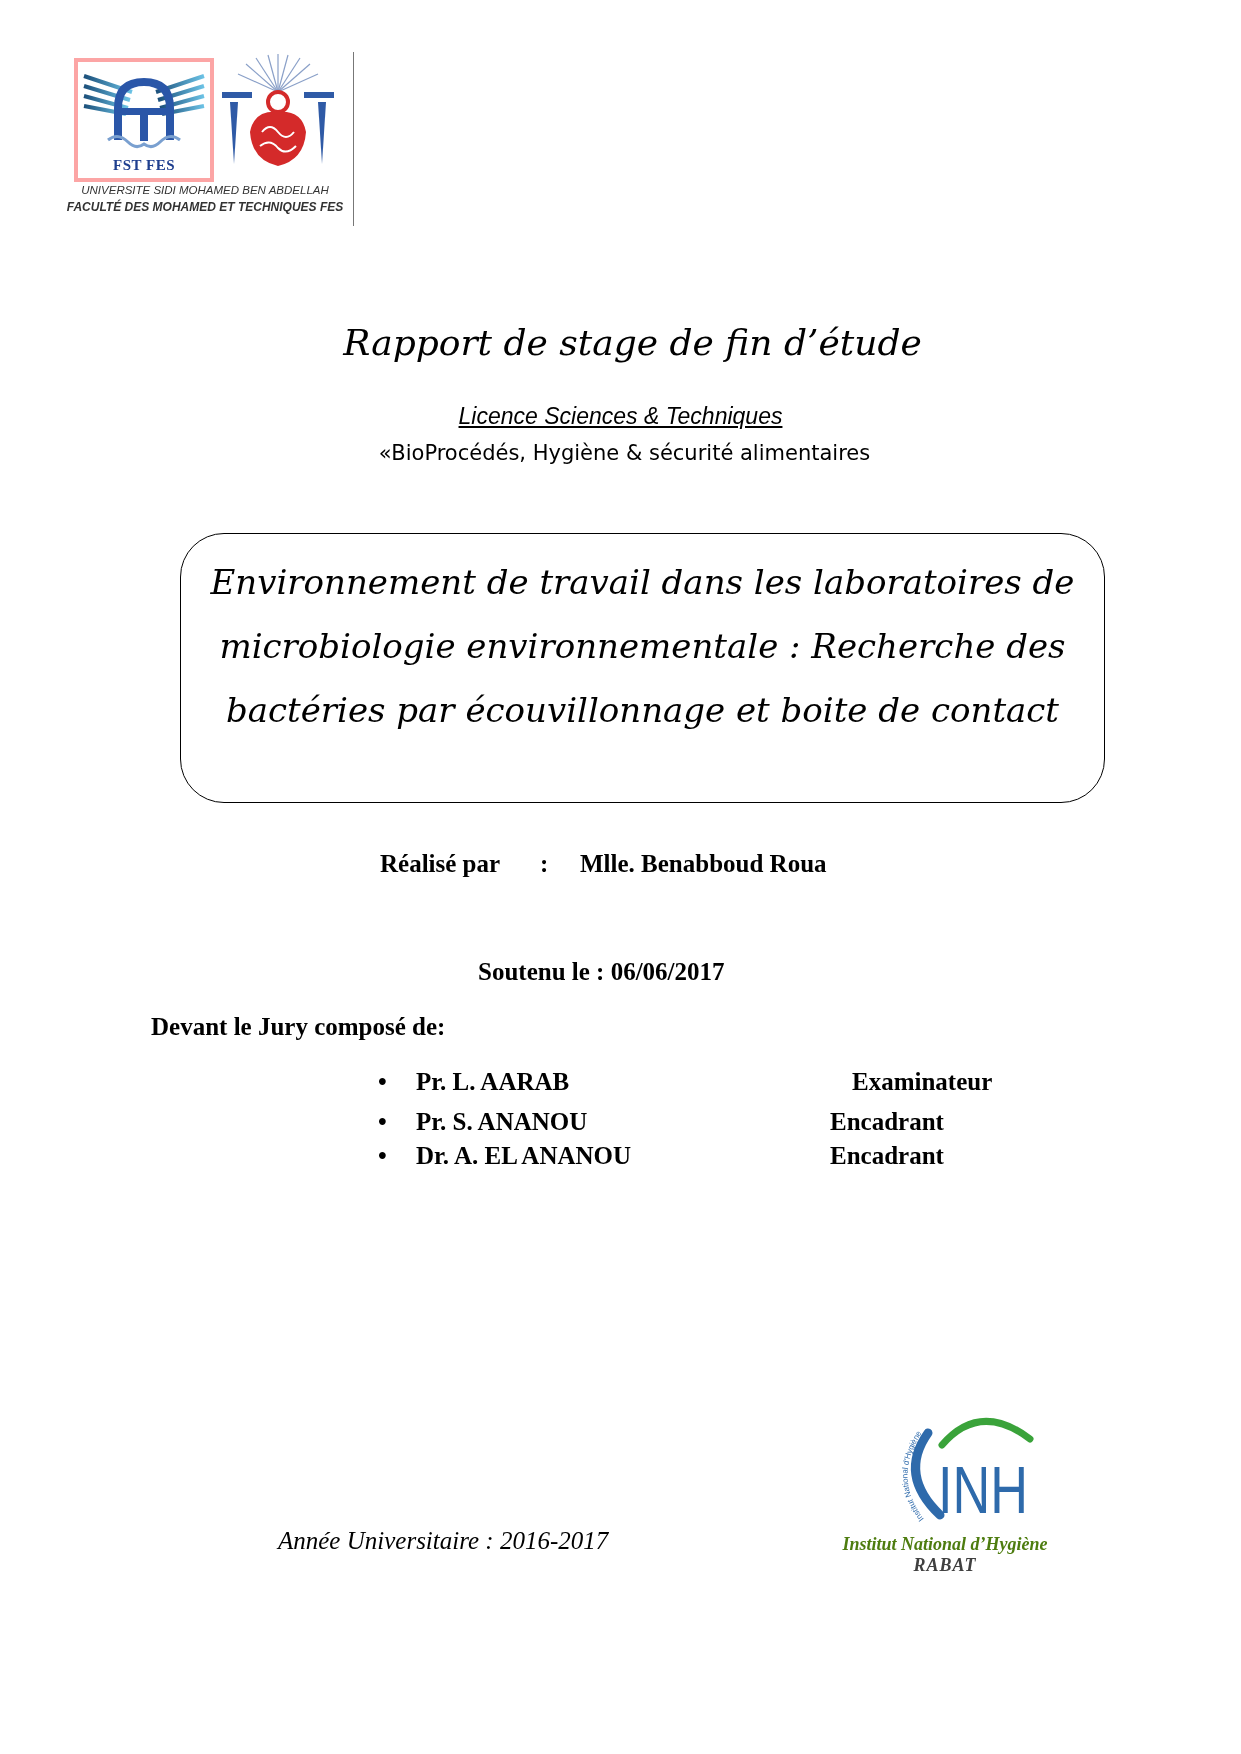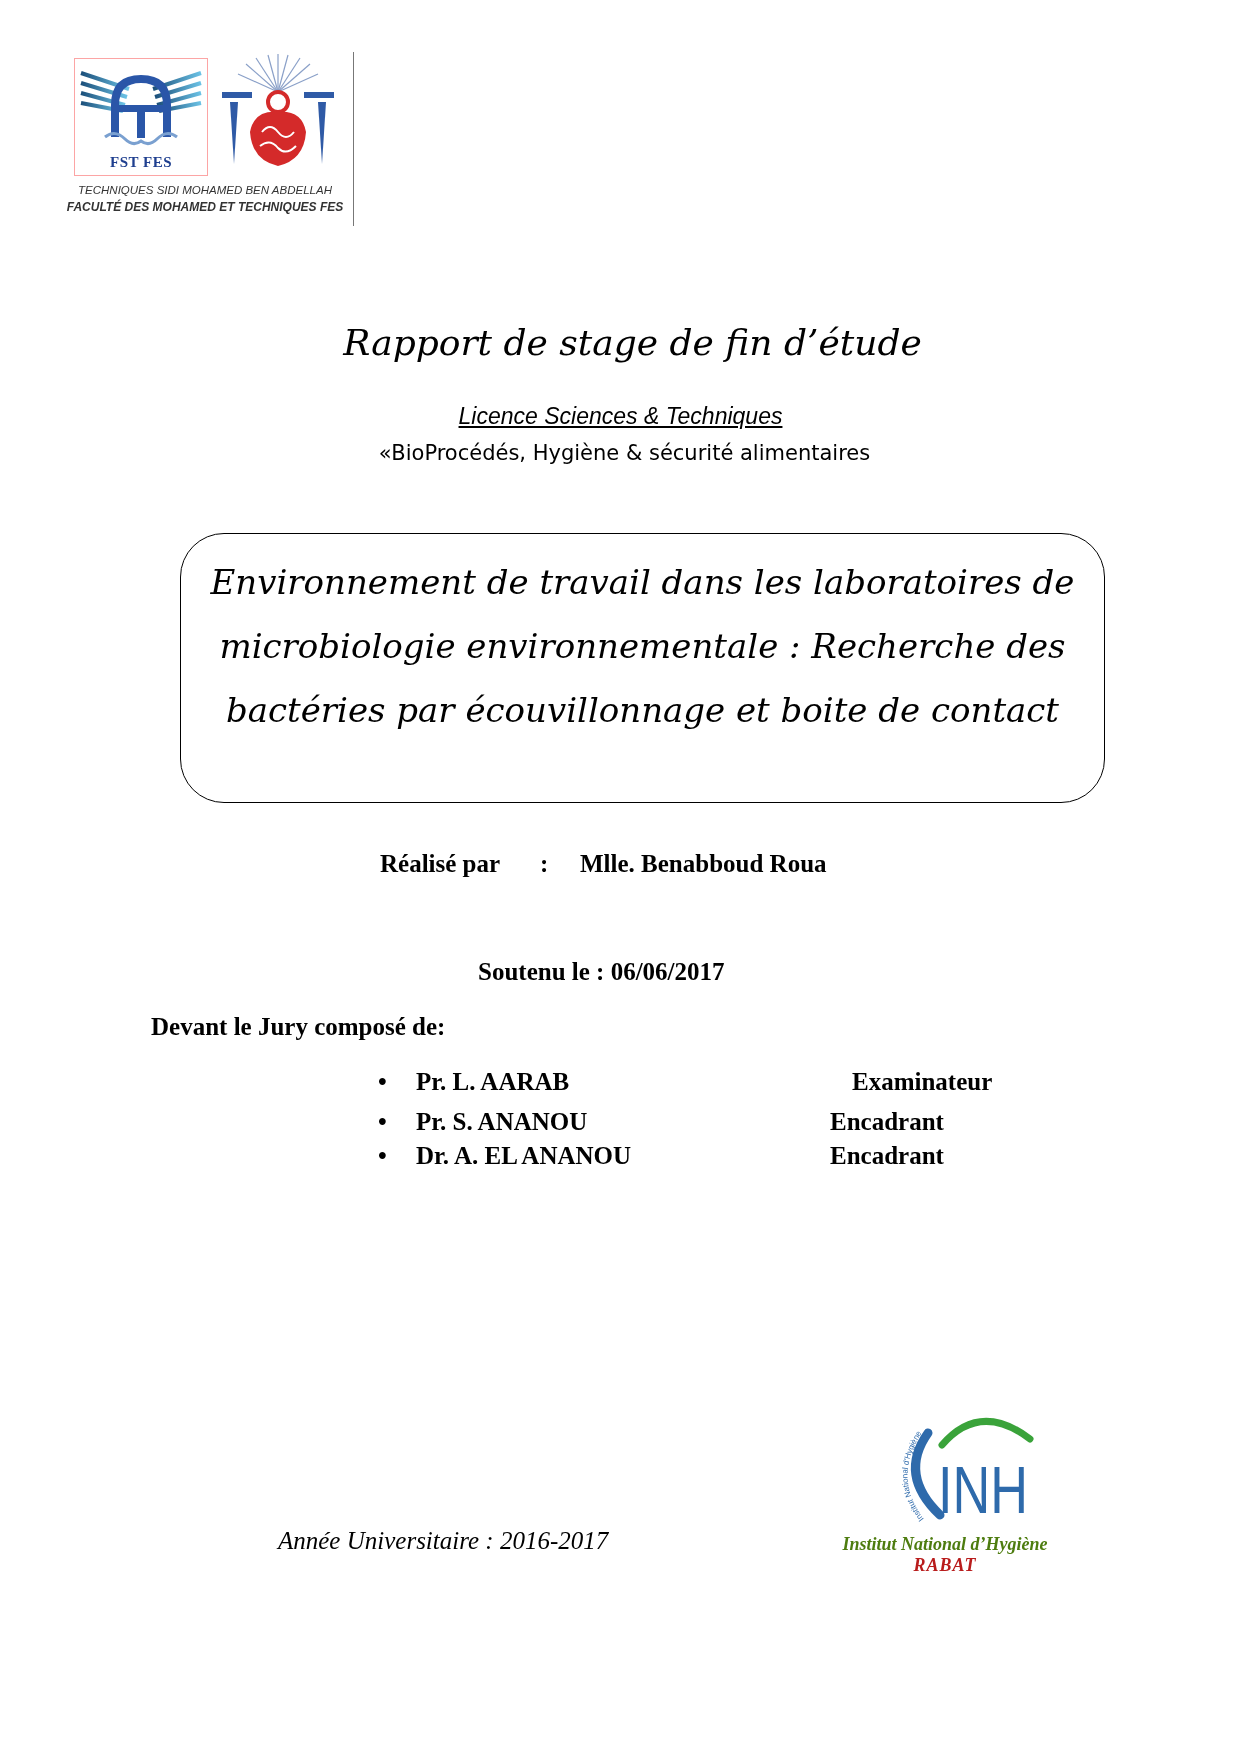--- a/index.html
+++ b/index.html
@@ -1,20 +1,20 @@
 <!DOCTYPE html>
 <html><head>
 <meta charset="utf-8">
 <style>
   html, body { margin: 0; padding: 0; background: #ffffff; }
   body { width: 1241px; height: 1754px; position: relative; overflow: hidden; color: #000; }
   .abs { position: absolute; }
 
   
-  .fst-logo { left: 74px; top: 58px; width: 132px; height: 116px; border: 1px solid #fca5a5; background: #fff; }
+  .fst-logo { left: 74px; top: 58px; width: 132px; height: 116px; border: 4px solid #fca5a5; background: #fff; }
   .fst-text { position: absolute; bottom: 4px; left: 0; width: 100%; text-align: center;
               font-family: "Liberation Serif", serif; font-weight: bold; font-size: 15px; color: #1f3f8f; letter-spacing: 0.5px; }
   .usmba-emblem { left: 218px; top: 52px; width: 120px; height: 124px; }
   .vrule { left: 353px; top: 52px; width: 1px; height: 174px; background: #777; }
   .uni-line1 { left: 60px; top: 184px; width: 290px; text-align: center;
                font-family: "Liberation Sans", sans-serif; font-style: italic; font-size: 11.5px; color: #333; white-space: nowrap; }
   .uni-line2 { left: 60px; top: 200px; width: 290px; text-align: center;
                font-family: "Liberation Sans", sans-serif; font-style: italic; font-weight: bold; font-size: 12px; color: #333; white-space: nowrap; }
 
   
@@ -43,21 +43,21 @@
   .jury-bullet { position: absolute; left: 0; top: 0; }
   .jury-name { position: absolute; left: 38px; top: 0; }
   .jury-role { position: absolute; top: 0; }
 
   .annee { left: 278px; top: 1527px; font-family: "Liberation Serif", serif; font-style: italic; font-size: 25px; white-space: nowrap; }
 
   .inh-logo { left: 880px; top: 1405px; width: 220px; height: 130px; }
   .inh-line1 { left: 795px; top: 1534px; width: 300px; text-align: center;
                font-family: "Liberation Serif", serif; font-style: italic; font-weight: bold; font-size: 18px; color: #4d7c0f; white-space: nowrap; }
   .inh-line2 { left: 795px; top: 1555px; width: 300px; text-align: center;
-               font-family: "Liberation Serif", serif; font-style: italic; font-weight: bold; font-size: 18px; color: #b91c1c; letter-spacing: 1px; }
+               font-family: "Liberation Serif", serif; font-style: italic; font-weight: bold; font-size: 18px; color: #404040; letter-spacing: 1px; }
 </style>
 </head>
 <body>
 
 <div class="abs fst-logo">
   <svg width="132" height="96" viewBox="0 0 132 96">
     <defs>
       <linearGradient id="wing" x1="0" y1="0" x2="1" y2="0">
         <stop offset="0" stop-color="#1b4f7a"></stop>
         <stop offset="1" stop-color="#6cc3e6"></stop>
@@ -98,21 +98,21 @@
     <rect x="86" y="40" width="30" height="6" fill="#2f5aa6"></rect>
     <path d="M12 50 L16 112 L20 50 Z" fill="#2f5aa6"></path>
     <path d="M100 50 L104 112 L108 50 Z" fill="#2f5aa6"></path>
     <circle cx="60" cy="50" r="10" fill="none" stroke="#d42a2a" stroke-width="4"></circle>
     <path d="M32 80 Q36 58 60 60 Q84 58 88 80 Q86 108 60 114 Q34 108 32 80 Z" fill="#d42a2a"></path>
     <path d="M44 80 Q52 70 60 80 Q68 90 76 80" stroke="#fff" stroke-width="2" fill="none"></path>
     <path d="M42 94 Q52 86 60 96 Q68 104 78 94" stroke="#fff" stroke-width="2" fill="none"></path>
   </svg>
 </div>
 <div class="abs vrule"></div>
-<div class="abs uni-line1">TECHNIQUES SIDI MOHAMED BEN ABDELLAH</div>
+<div class="abs uni-line1">UNIVERSITE SIDI MOHAMED BEN ABDELLAH</div>
 <div class="abs uni-line2">FACULTÉ DES MOHAMED ET TECHNIQUES FES</div>
 
 <div class="abs report-title">Rapport de stage de fin d’étude</div>
 <div class="abs licence"><span>Licence Sciences &amp; Techniques</span></div>
 <div class="abs specialite">«BioProcédés, Hygiène &amp; sécurité alimentaires</div>
 
 <div class="abs topic-box"></div>
 <div class="abs topic-text">Environnement de travail dans les laboratoires de microbiologie environnementale : Recherche des bactéries par écouvillonnage et boite de contact</div>
 
 <div class="abs bold-serif realise-label">Réalisé par</div>

